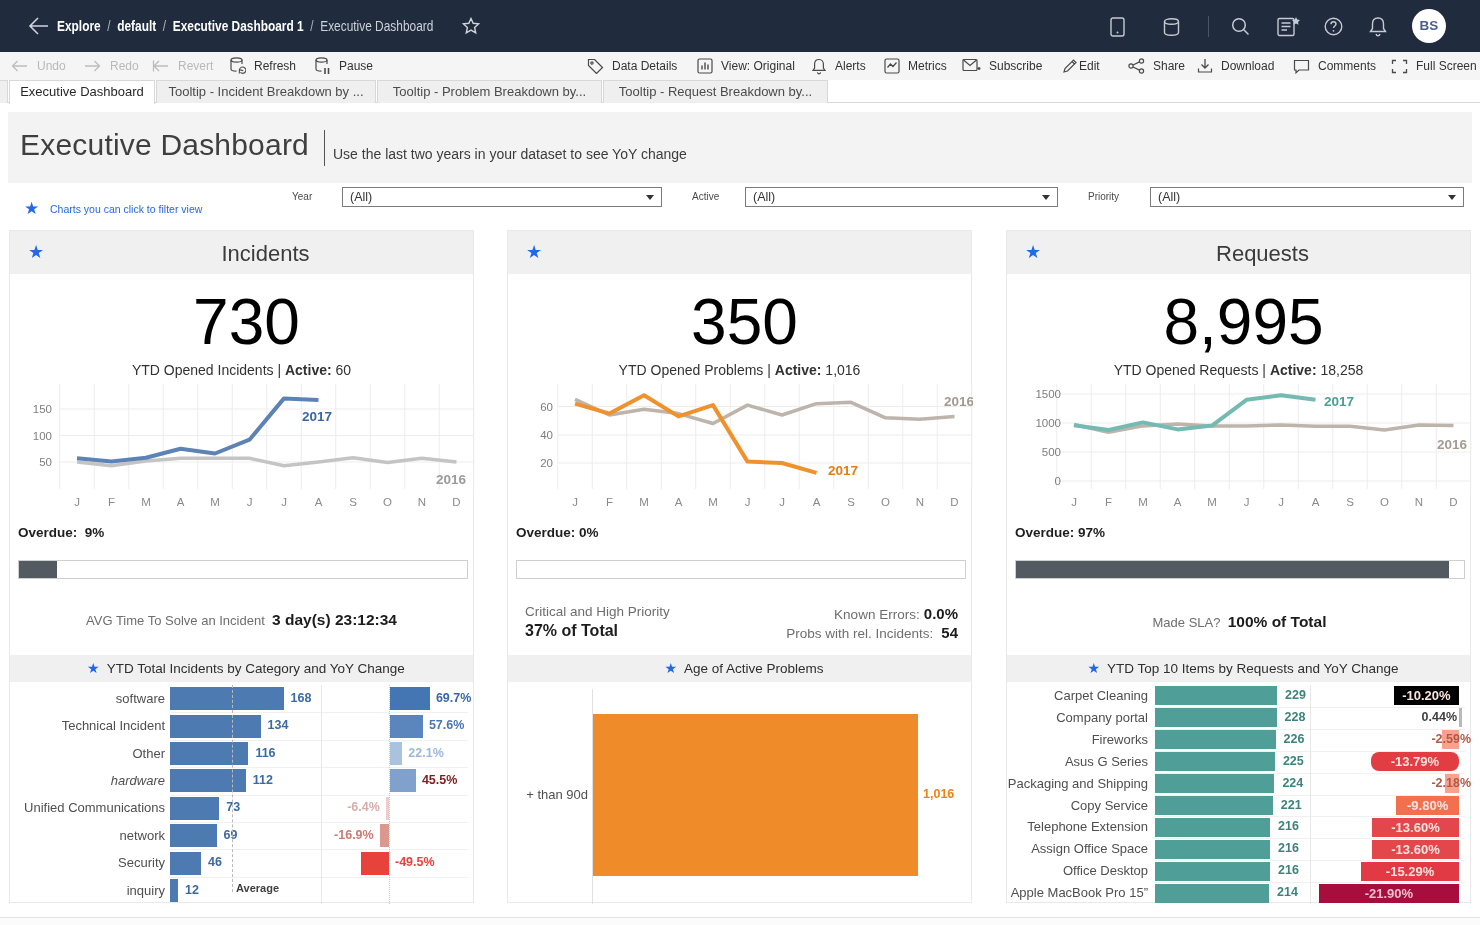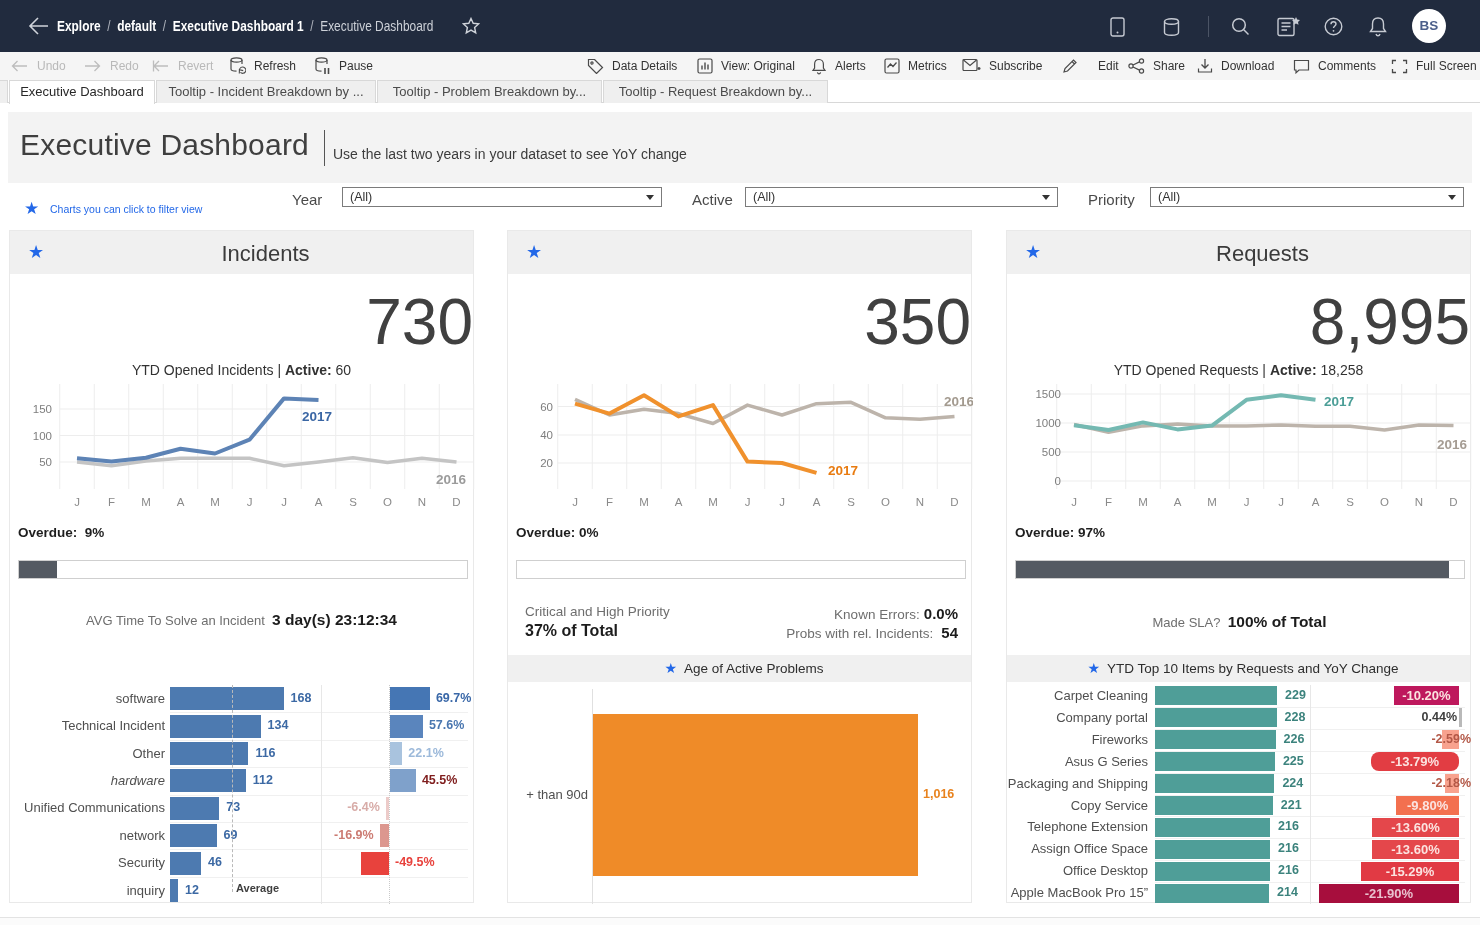--- a/index.html
+++ b/index.html
@@ -26,32 +26,32 @@
 .tab.active { background:#fff; color:#282828; height:24px; z-index:2; }
 .tab0 { left:0; width:8px; border-left:none; }
 
 
 #titleband { position:absolute; left:8px; top:112px; width:1464px; height:71px; background:#f3f3f3; }
 #titleband h1 { position:absolute; left:12px; top:16px; font-size:30px; font-weight:normal; color:#3f3f3f; letter-spacing:0.2px; }
 #titleband .tsep { position:absolute; left:316px; top:18px; width:1px; height:36px; background:#555; }
 #titleband .subtitle { position:absolute; left:325px; top:34px; font-size:14px; color:#3c3c3c; }
 
 
-.flabel { position:absolute; font-size:15px; color:#4a4a4a; }
+.flabel { position:absolute; font-size:10px; color:#4a4a4a; }
 .fdd { position:absolute; height:20px; border:1px solid #7b7b7b; background:#fff; font-size:12.5px; color:#333; line-height:18px; padding-left:7px; }
 .fdd .car { position:absolute; right:7px; top:7px; width:0; height:0; border-left:4px solid transparent; border-right:4px solid transparent; border-top:5px solid #333; }
 #filterstar { position:absolute; left:24px; top:198px; color:#2368e8; font-size:17px; }
 #filterlink { position:absolute; left:50px; top:203px; font-size:10.5px; color:#2368e8; }
 
 
 .card { position:absolute; top:230px; width:465px; height:673px; background:#fff; border:1px solid #e9e9e9; }
 .chead { position:absolute; left:0; top:0; width:100%; height:43px; background:#f0f0f0; }
 .chead .star { position:absolute; left:18px; top:10px; color:#2368e8; font-size:18px; }
 .chead .ctitle { position:absolute; width:100%; top:10px; text-align:center; font-size:22px; color:#3b3b3b;margin-left:24px; }
-.bignum { position:absolute; width:100%; top:54px; text-align:right; text-indent:10px; font-size:64px; color:#404040; font-weight:normal; }
+.bignum { position:absolute; width:100%; top:54px; text-align:center; text-indent:10px; font-size:64px; color:#000000; font-weight:normal; }
 .subt { position:absolute; width:100%; top:131px; text-align:center; font-size:14px; color:#323232; }
 .overdue { position:absolute; left:8px; top:294px; font-size:13.5px; color:#1e1e1e; font-weight:bold; }
 .pbar { position:absolute; left:8px; top:329px; width:450px; height:19px; border:1px solid #cfcfcf; background:#fff; }
 .pbar .fill { position:absolute; left:0; top:0; height:100%; background:#545a62; }
 .avgline { position:absolute; width:100%; top:380px; text-align:center; font-size:13px; color:#6e6e6e; }
 .avgline b { font-size:15.5px; color:#1c1c1c; }
 .sechead { position:absolute; left:0; top:424px; width:100%; height:27px; background:#f0f0f0; font-size:13.5px; color:#2e2e2e; text-align:center; line-height:27px; padding-left:9px; }
 .sechead .sstar { color:#2368e8; margin-right:7px; font-size:14px; }
 
 
@@ -169,21 +169,21 @@
           <rect x="1" y="1.5" width="14" height="11" rx="1"></rect>
           <path d="M1.5 2 L8 7.5 L14.5 2"></path>
           <path d="M15.5 10.5 H18.5 M17 9 V12" stroke-width="1.4"></path>
         </svg>
         <span style="margin-left:8px;">Subscribe</span>
       </div>
     <div class="tbtn" style="left:1062px;">
         <svg width="16" height="16" viewBox="0 0 16 16" fill="none" stroke="#4a4a4a" stroke-width="1.2">
           <path d="M2 14 L3 10.5 L11.5 2 L14 4.5 L5.5 13 L2 14 Z M10 3.5 L12.5 6"></path>
         </svg>
-        <span style="margin-left:20px;">Edit</span>
+        <span style="margin-left:1px;">Edit</span>
       </div>
     <div class="tbtn" style="left:1128px;">
         <svg width="17" height="16" viewBox="0 0 17 16" fill="none" stroke="#4a4a4a" stroke-width="1.2">
           <circle cx="13.5" cy="3" r="2.1"></circle>
           <circle cx="3" cy="8" r="2.1"></circle>
           <circle cx="13.5" cy="13" r="2.1"></circle>
           <path d="M5 7 L11.5 3.9 M5 9 L11.5 12.1"></path>
         </svg>
         <span style="margin-left:8px;">Share</span>
       </div>
@@ -277,20 +277,21 @@
       <polyline fill="none" stroke="#c4c4c4" stroke-width="3.5" stroke-linejoin="round" points="67,81 101.5,84.7 136,79.9 170.5,77.3 205,77.3 239.5,77.3 274,84.7 308.5,81 343,76.8 377.5,81.5 412,77.3 446.5,81"></polyline>
       <polyline fill="none" stroke="#5d83b5" stroke-width="4" stroke-linejoin="round" points="67,77.3 101.5,80.5 136,76.8 170.5,67.8 205,72.5 239.5,58.7 274,17.4 308.5,19"></polyline>
       <text x="292" y="40" font-size="13.5" font-weight="bold" fill="#3a66a4">2017</text>
       <text x="426" y="103" font-size="13.5" font-weight="bold" fill="#9b9b9b">2016</text>
     </svg>
     <div class="overdue">Overdue:&nbsp; 9%</div>
     <div class="pbar">
         <div class="fill" style="width:38px;"></div>
       </div>
     <div class="avgline">AVG Time To Solve an Incident &nbsp;<b>3 day(s) 23:12:34</b></div>
+    <div class="sechead"><span class="sstar">★</span>YTD Total Incidents by Category and YoY Change</div>
 
     <div class="abs" id="c1low" style="left:0; top:454px; width:465px; height:219px;">
       <div class="abs" style="left:160px; top:27.4px; width:298px; height:1px; background:#f0f0f0;"></div>
       <div class="abs" style="left:160px; top:54.8px; width:298px; height:1px; background:#f0f0f0;"></div>
       <div class="abs" style="left:160px; top:82.2px; width:298px; height:1px; background:#f0f0f0;"></div>
       <div class="abs" style="left:160px; top:109.6px; width:298px; height:1px; background:#f0f0f0;"></div>
       <div class="abs" style="left:160px; top:137.0px; width:298px; height:1px; background:#f0f0f0;"></div>
       <div class="abs" style="left:160px; top:164.4px; width:298px; height:1px; background:#f0f0f0;"></div>
       <div class="abs" style="left:160px; top:191.8px; width:298px; height:1px; background:#f0f0f0;"></div>
       <div class="abs" style="left:311px; top:0; width:1px; height:219px; background:#e7e7e7;"></div>
@@ -335,20 +336,21 @@
       <div class="hval" style="left:175.1px; top:197.5px; color:#3c69a4;">12</div>
       <div class="abs" style="left:221.7px; top:0; width:0; height:207px; border-left:1px dashed #b9b9b9;"></div>
       <div class="abs" style="left:226px; top:197px; font-size:11px; font-weight:bold; color:#3f3f3f;">Average</div>
     </div>
   </div>
   <div class="card" id="card2" style="left:507px;">
     <div class="chead">
         <span class="star">★</span>
       </div>
     <div class="bignum">350</div>
+    <div class="subt">YTD Opened Problems | <b>Active:</b> 1,016</div>
     <svg class="abs" style="left:0; top:150px;" width="465" height="132" viewBox="0 0 465 132">
       <g stroke="#ededed" stroke-width="1">
         <line x1="49.75" y1="3" x2="49.75" y2="108"></line>
           <line x1="84.25" y1="3" x2="84.25" y2="108"></line>
           <line x1="118.75" y1="3" x2="118.75" y2="108"></line>
           <line x1="153.25" y1="3" x2="153.25" y2="108"></line>
           <line x1="187.75" y1="3" x2="187.75" y2="108"></line>
           <line x1="222.25" y1="3" x2="222.25" y2="108"></line>
           <line x1="256.75" y1="3" x2="256.75" y2="108"></line>
           <line x1="291.25" y1="3" x2="291.25" y2="108"></line>
@@ -462,21 +464,21 @@
       <div class="abs" style="left:148px; top:87.6px; width:310px; height:1px; background:#f0f0f0;"></div>
       <div class="abs" style="left:148px; top:109.5px; width:310px; height:1px; background:#f0f0f0;"></div>
       <div class="abs" style="left:148px; top:131.4px; width:310px; height:1px; background:#f0f0f0;"></div>
       <div class="abs" style="left:148px; top:153.3px; width:310px; height:1px; background:#f0f0f0;"></div>
       <div class="abs" style="left:148px; top:175.2px; width:310px; height:1px; background:#f0f0f0;"></div>
       <div class="abs" style="left:148px; top:197.1px; width:310px; height:1px; background:#f0f0f0;"></div>
       <div class="abs" style="left:303px; top:0; width:1px; height:219px; background:#e7e7e7;"></div>
       <div class="rowlab" style="left:0; top:2.9px; width:141px;">Carpet Cleaning</div>
       <div class="hbar" style="left:148px; top:1.4px; width:122.1px; height:19px; background:#4f9e98;"></div>
       <div class="hval" style="left:278.1px; top:2.9px; color:#3c837d;">229</div>
-      <div class="hbar" style="left:386.7px; top:1.4px; width:65.3px; height:19px; background:#be185d; color:#fbe3e0; font-size:13px; font-weight:bold; text-align:center; line-height:19px;">-10.20%</div>
+      <div class="hbar" style="left:386.7px; top:1.4px; width:65.3px; height:19px; background:#000000; color:#fbe3e0; font-size:13px; font-weight:bold; text-align:center; line-height:19px;">-10.20%</div>
       <div class="rowlab" style="left:0; top:24.8px; width:141px;">Company portal</div>
       <div class="hbar" style="left:148px; top:23.3px; width:121.5px; height:19px; background:#4f9e98;"></div>
       <div class="hval" style="left:277.5px; top:24.8px; color:#3c837d;">228</div>
       <div class="hbar" style="left:452.0px; top:23.3px; width:2.8px; height:19px; background:#b9b9b9;"></div>
       <div class="hval" style="left:392.0px; top:24.8px; width:58px; text-align:right; color:#3f3f3f;">0.44%</div>
       <div class="rowlab" style="left:0; top:46.8px; width:141px;">Fireworks</div>
       <div class="hbar" style="left:148px; top:45.2px; width:120.5px; height:19px; background:#4f9e98;"></div>
       <div class="hval" style="left:276.5px; top:46.8px; color:#3c837d;">226</div>
       <div class="hbar" style="left:435.4px; top:45.2px; width:16.6px; height:19px; background:#f8a28e;"></div>
       <div class="hval" style="left:392px; top:46.8px; width:72px; text-align:right; color:#b35847; z-index:3;">-2.59%</div>

